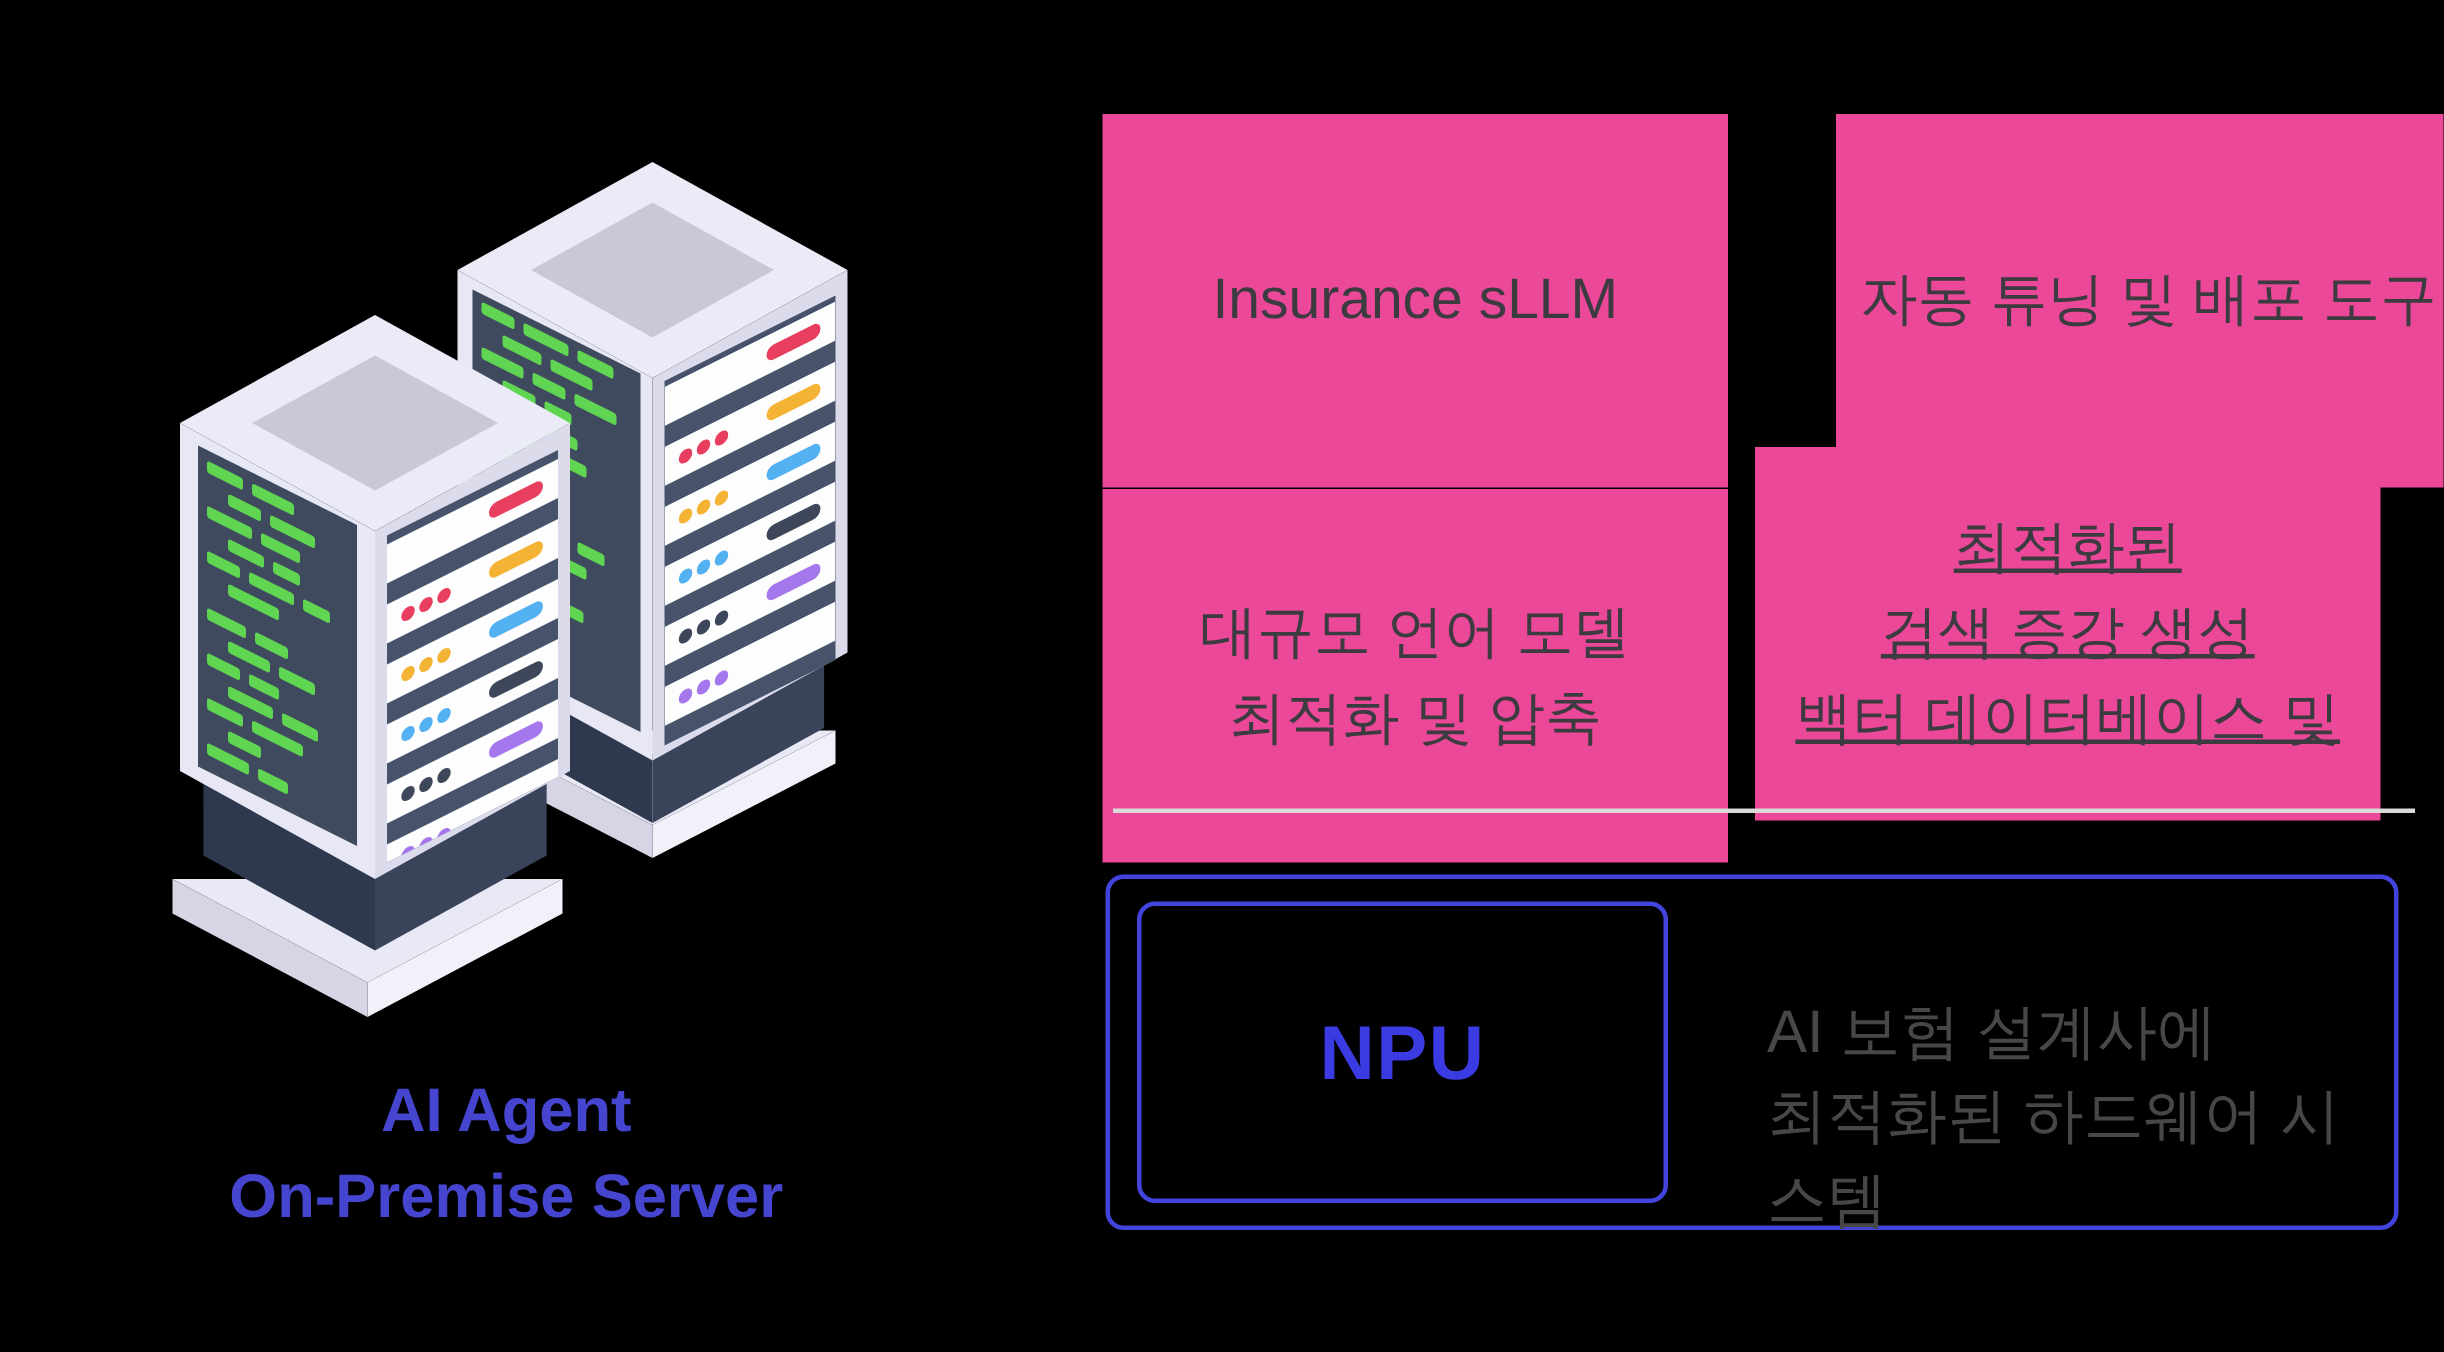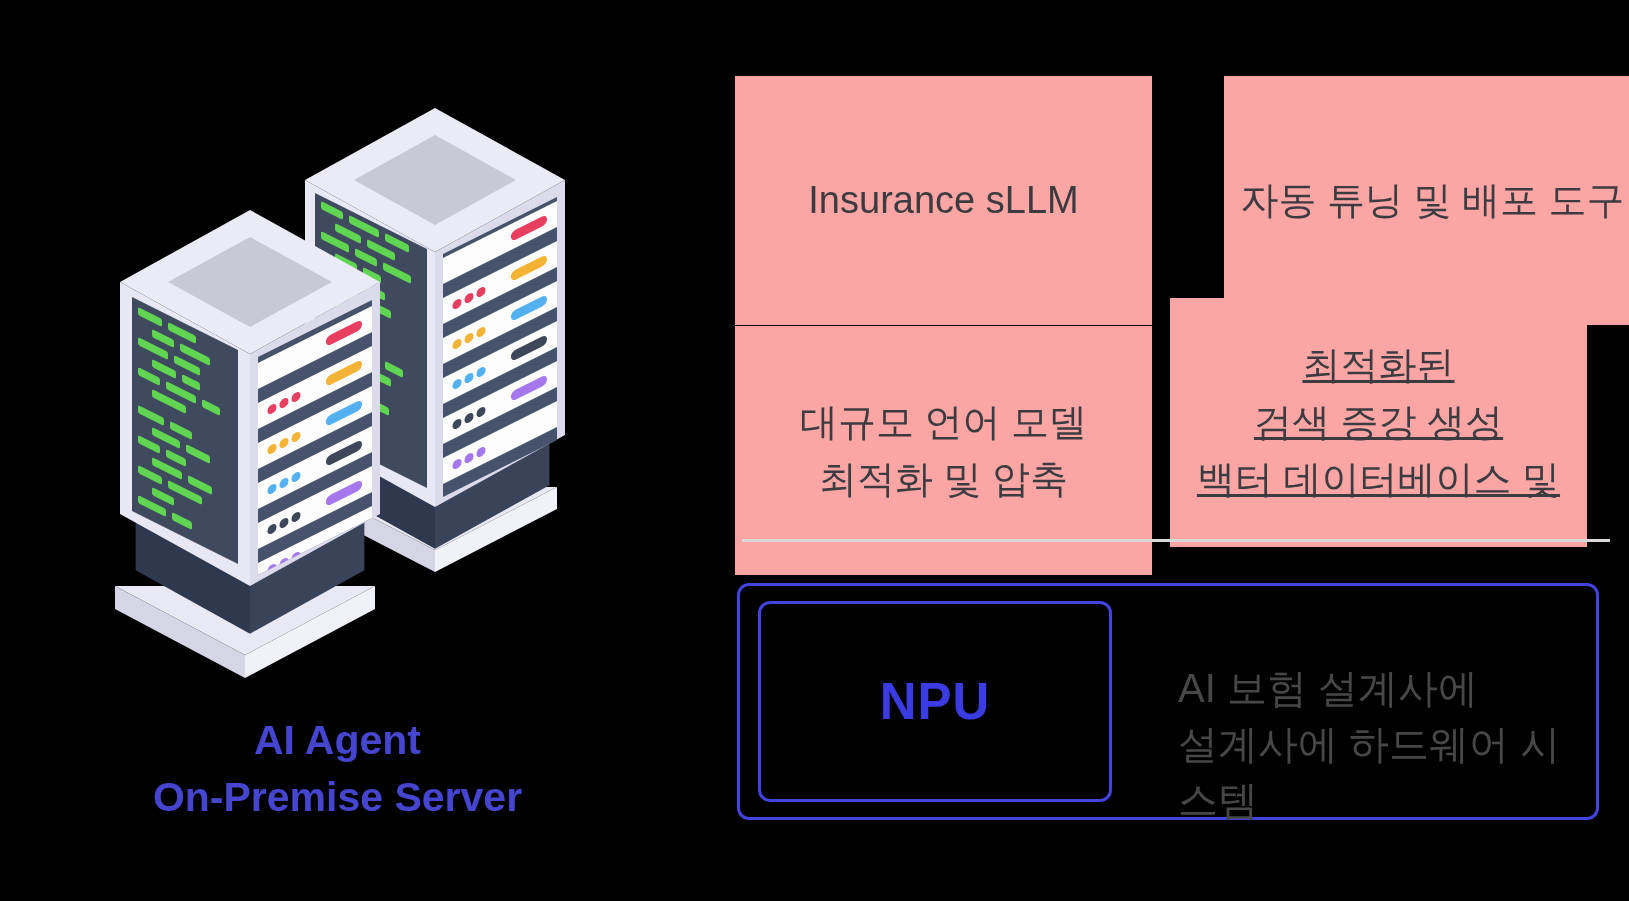--- a/index.html
+++ b/index.html
@@ -12,21 +12,21 @@
   
   .illus{position:absolute;left:95px;top:100px;width:505px;height:585px;}
   .caption{
     position:absolute;left:95px;top:712px;width:485px;
     text-align:center;color:#4545cf;font-weight:700;
     font-size:41px;line-height:57px;letter-spacing:0px;
   }
 
   
   .feature-box{
-    position:absolute;width:417px;height:249px;background:#fca5a5;
+    position:absolute;width:417px;height:249px;background:#ec4899;
     color:#3b3b40;font-size:38px;line-height:57px;text-align:center;
     display:flex;flex-direction:column;justify-content:center;align-items:center;
   }
   .b1{left:735px;top:76px;}
   .b2{left:1224px;top:76px;}
   .b3{left:735px;top:298px;margin-top:28px;}
   .b4{left:1170px;top:298px;text-decoration:underline;}
 
   .divider{position:absolute;left:742px;top:539px;width:868px;height:3px;background:#d9d9d9;}
 
@@ -251,17 +251,17 @@
   </div>
 
   <div class="divider"></div>
 
   <div class="hw-outer">
     <div class="npu-box">
       <span>NPU</span>
     </div>
     <div class="hw-desc">
       <div>AI 보험 설계사에</div>
-      <div>설계사에 하드웨어 시스템</div>
+      <div>최적화된 하드웨어 시스템</div>
     </div>
   </div>
 
 </div>
 
 </body></html>

